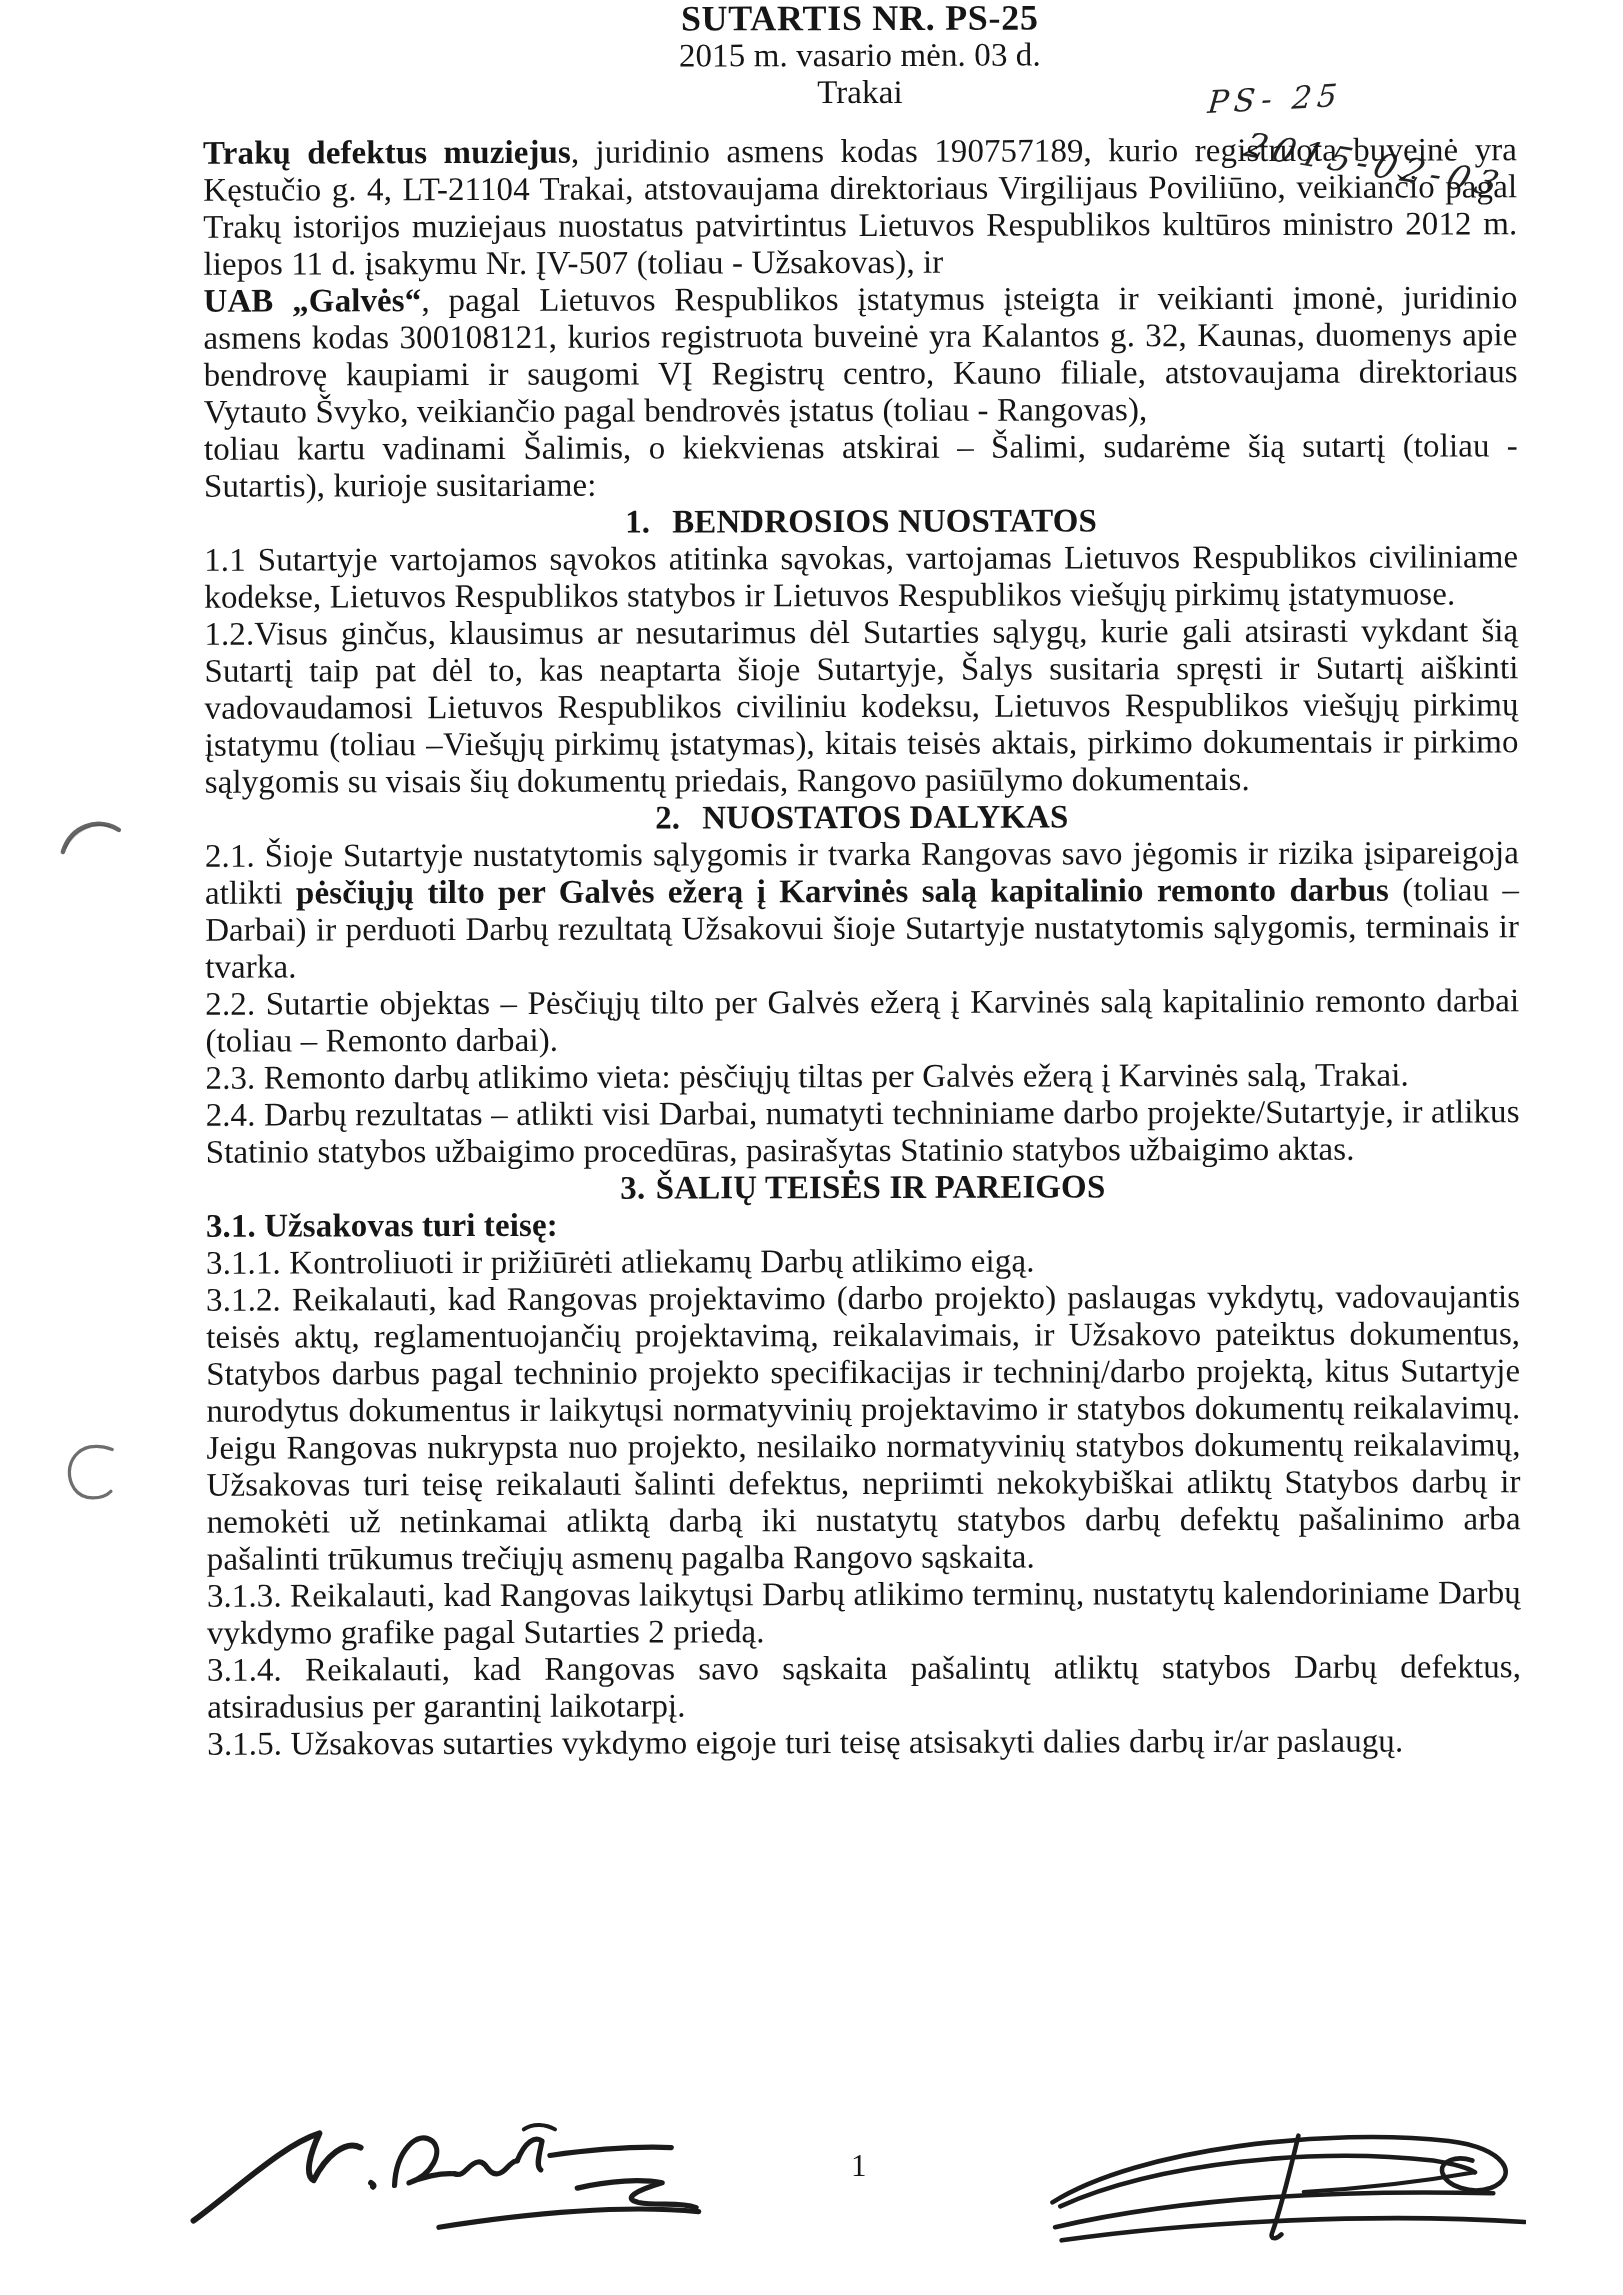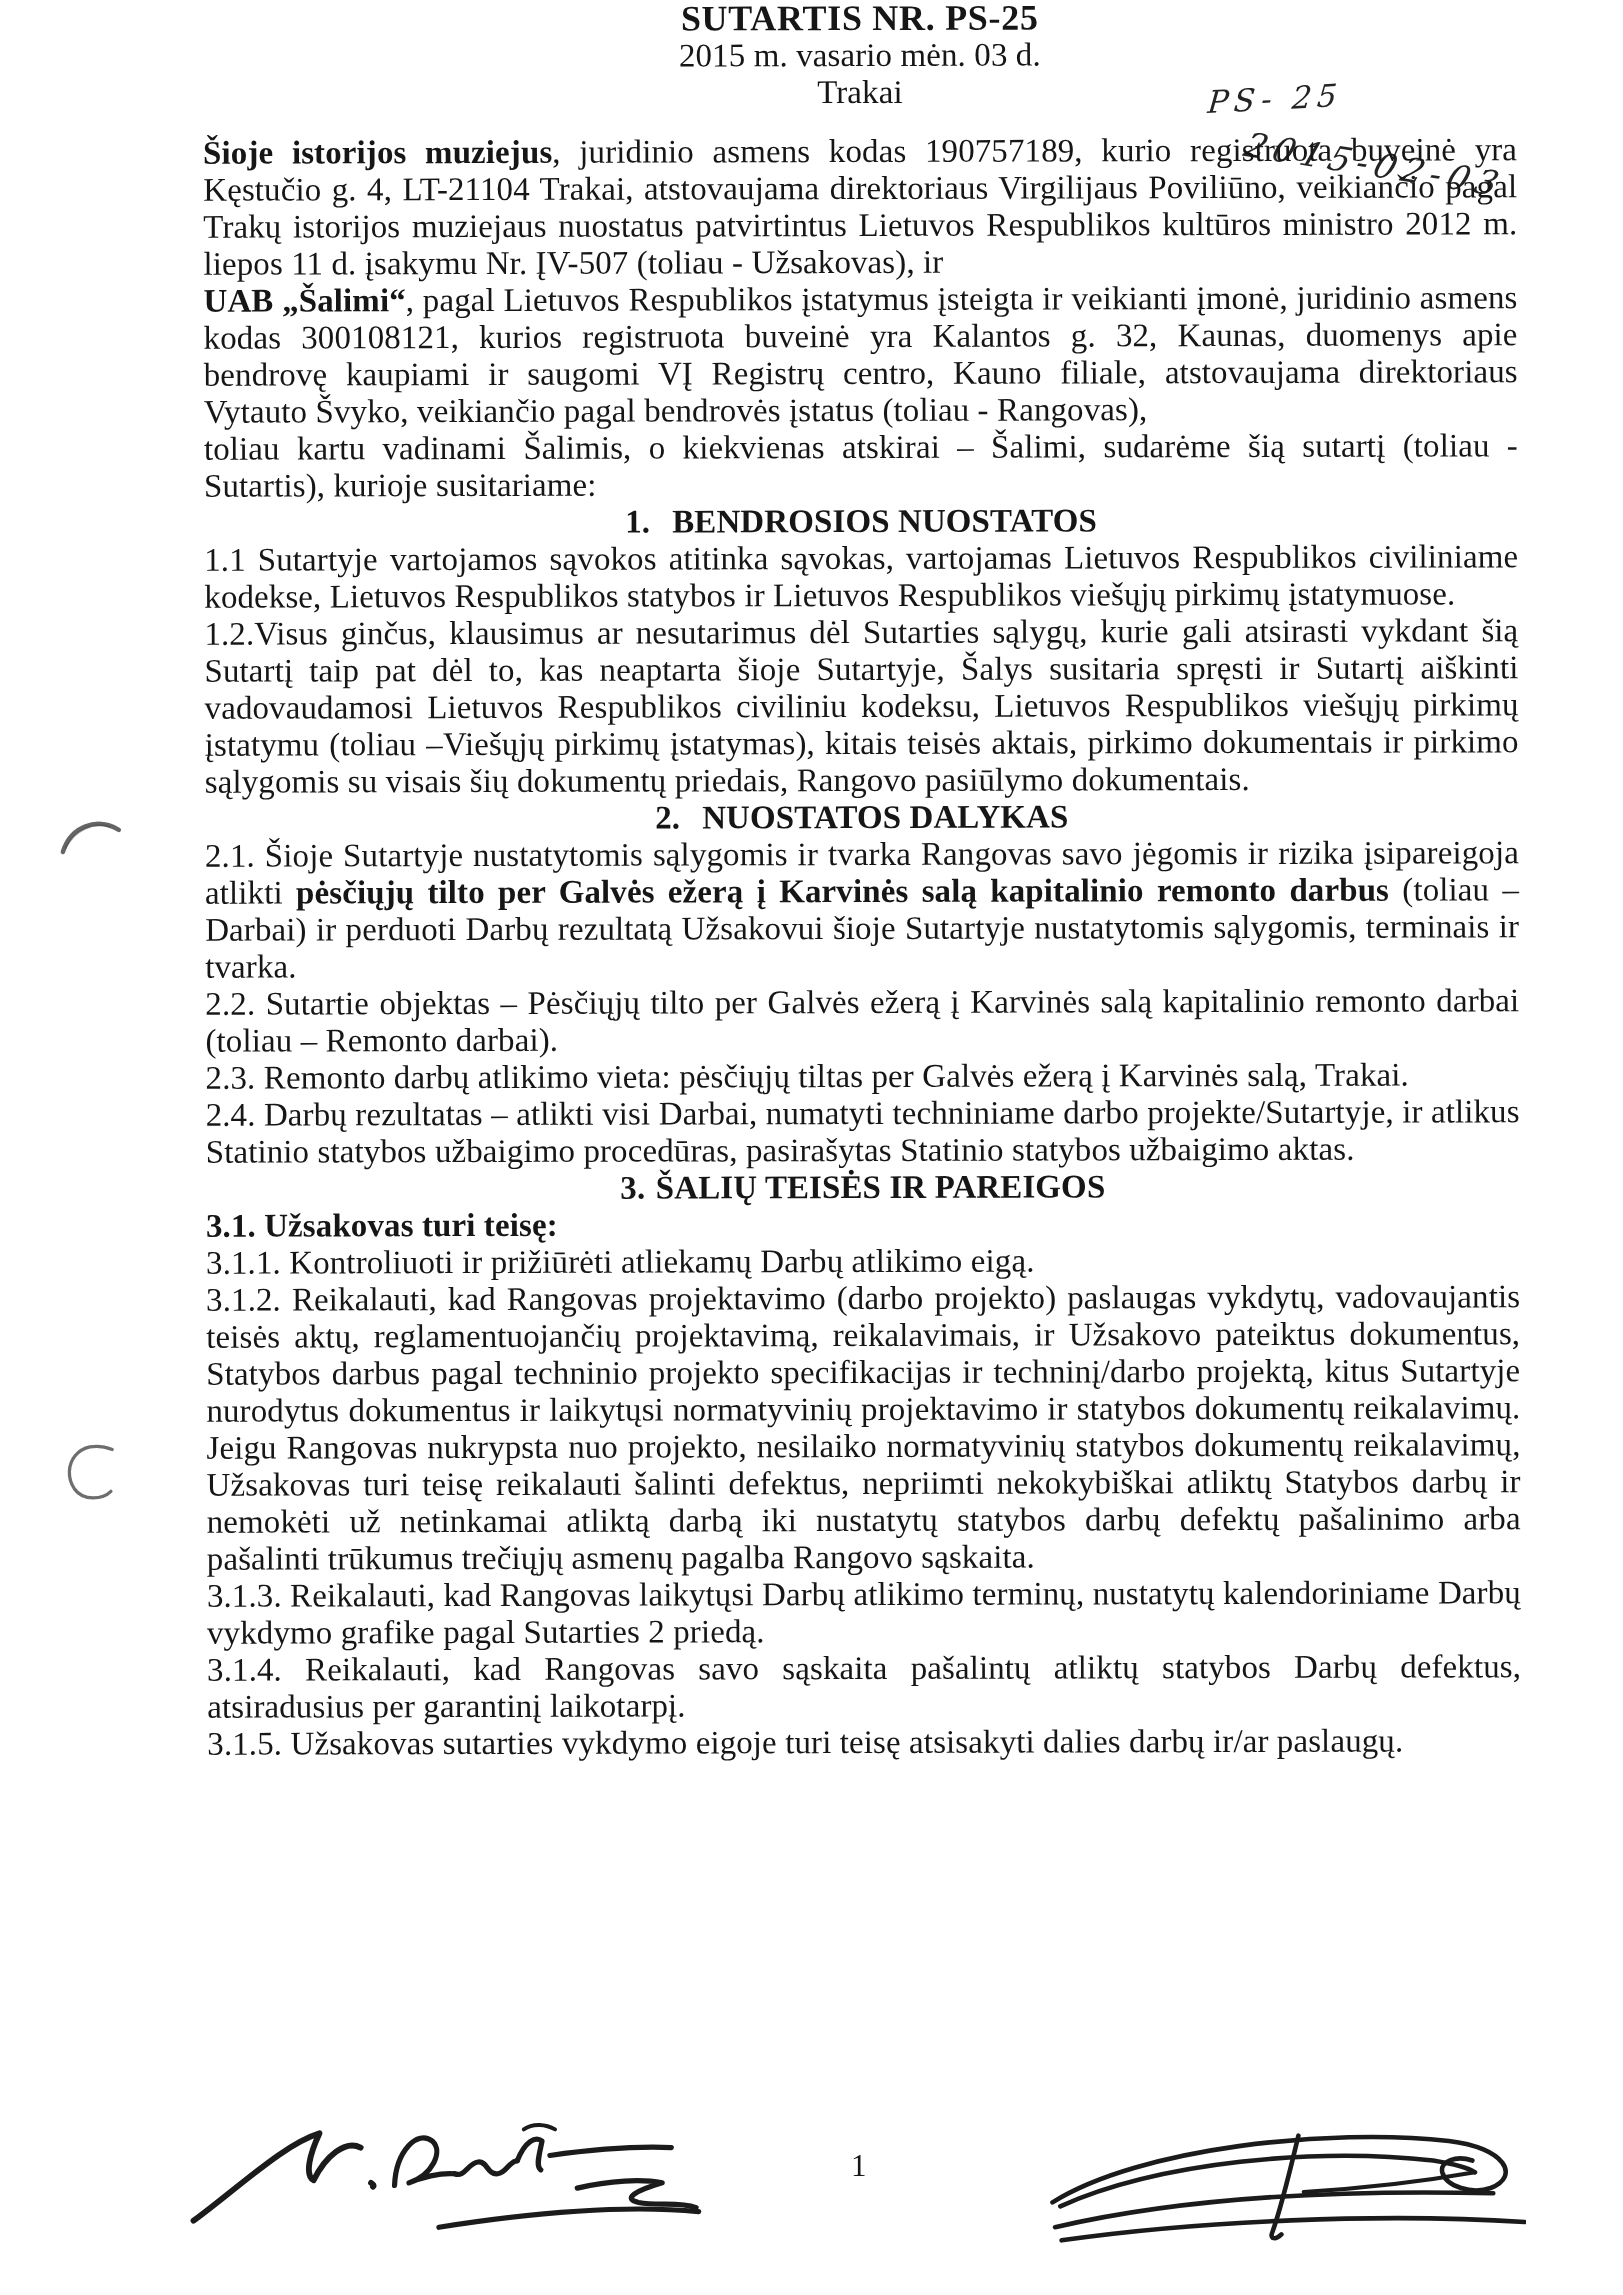--- a/index.html
+++ b/index.html
@@ -91,22 +91,22 @@
     </svg>
   </div>
 
   <div class="content">
 
     <p class="doc-title">SUTARTIS NR. PS-25</p>
     <p class="doc-date">2015 m. vasario mėn. 03 d.</p>
     <p class="doc-loc">Trakai</p>
 
     <div class="preamble">
-      <p><span class="b">Šioje istorijos muziejus</span><span>, juridinio asmens kodas 190757189, kurio registruota buveinė yra Kęstučio g. 4, LT-21104 Trakai, atstovaujama direktoriaus Virgilijaus Poviliūno, veikiančio pagal Trakų istorijos muziejaus nuostatus patvirtintus Lietuvos Respublikos kultūros ministro 2012 m. liepos 11 d. įsakymu Nr. ĮV-507 (toliau - Užsakovas), ir</span></p>
-      <p><span class="b">UAB „Šalimi“</span><span>, pagal Lietuvos Respublikos įstatymus įsteigta ir veikianti įmonė, juridinio asmens kodas 300108121, kurios registruota buveinė yra Kalantos g. 32, Kaunas, duomenys apie bendrovę kaupiami ir saugomi VĮ Registrų centro, Kauno filiale, atstovaujama direktoriaus Vytauto Švyko, veikiančio pagal bendrovės įstatus (toliau - Rangovas),</span></p>
+      <p><span class="b">Trakų defektus muziejus</span><span>, juridinio asmens kodas 190757189, kurio registruota buveinė yra Kęstučio g. 4, LT-21104 Trakai, atstovaujama direktoriaus Virgilijaus Poviliūno, veikiančio pagal Trakų istorijos muziejaus nuostatus patvirtintus Lietuvos Respublikos kultūros ministro 2012 m. liepos 11 d. įsakymu Nr. ĮV-507 (toliau - Užsakovas), ir</span></p>
+      <p><span class="b">UAB „Galvės“</span><span>, pagal Lietuvos Respublikos įstatymus įsteigta ir veikianti įmonė, juridinio asmens kodas 300108121, kurios registruota buveinė yra Kalantos g. 32, Kaunas, duomenys apie bendrovę kaupiami ir saugomi VĮ Registrų centro, Kauno filiale, atstovaujama direktoriaus Vytauto Švyko, veikiančio pagal bendrovės įstatus (toliau - Rangovas),</span></p>
       <p>toliau kartu vadinami Šalimis, o kiekvienas atskirai – Šalimi, sudarėme šią sutartį (toliau - Sutartis), kurioje susitariame:</p>
     </div>
 
     <div>
       <p class="sec-heading h1sp"><span class="num">1.</span><span>BENDROSIOS NUOSTATOS</span></p>
       <p>1.1 Sutartyje vartojamos sąvokos atitinka sąvokas, vartojamas Lietuvos Respublikos civiliniame kodekse, Lietuvos Respublikos statybos ir Lietuvos Respublikos viešųjų pirkimų įstatymuose.</p>
       <p>1.2.Visus ginčus, klausimus ar nesutarimus dėl Sutarties sąlygų, kurie gali atsirasti vykdant šią Sutartį taip pat dėl to, kas neaptarta šioje Sutartyje, Šalys susitaria spręsti ir Sutartį aiškinti vadovaudamosi Lietuvos Respublikos civiliniu kodeksu, Lietuvos Respublikos viešųjų pirkimų įstatymu (toliau –Viešųjų pirkimų įstatymas), kitais teisės aktais, pirkimo dokumentais ir pirkimo sąlygomis su visais šių dokumentų priedais, Rangovo pasiūlymo dokumentais.</p>
     </div>
 
     <div>

